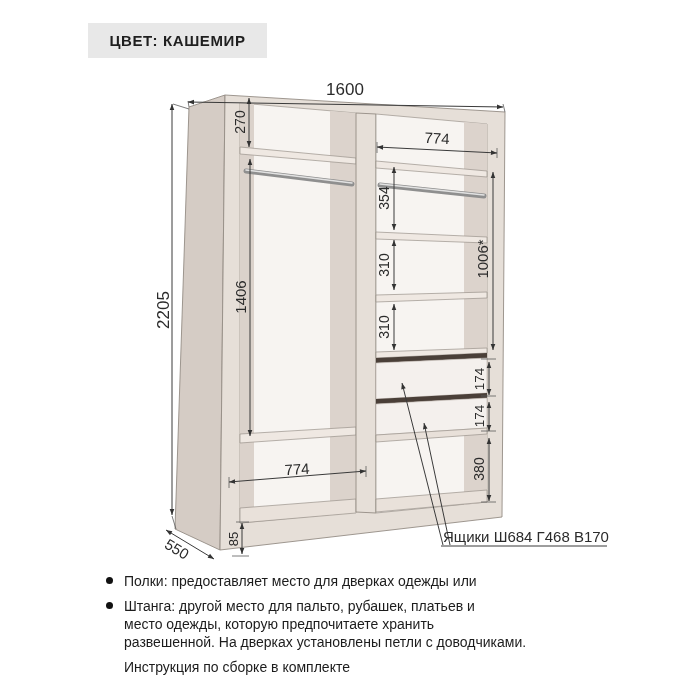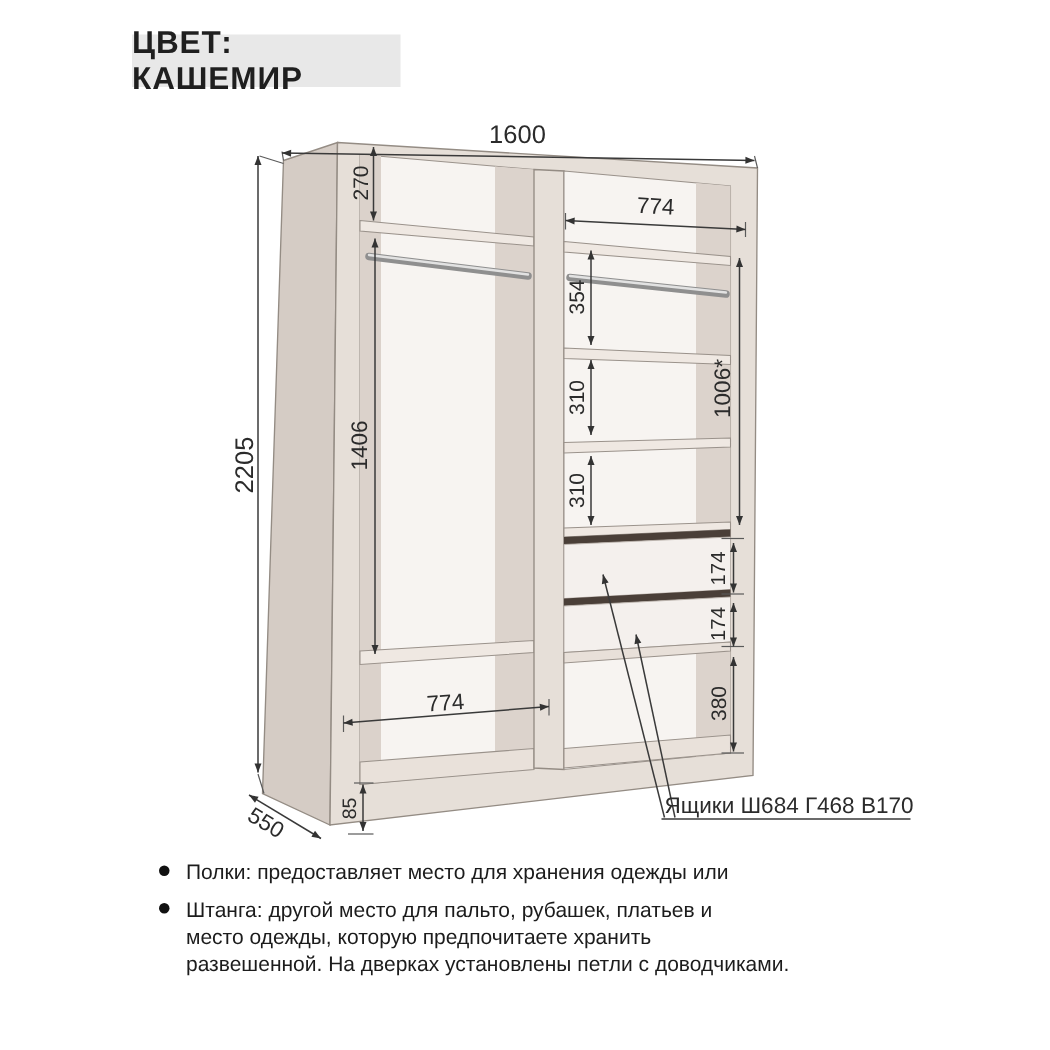--- a/index.html
+++ b/index.html
@@ -1,19 +1,19 @@
 <!DOCTYPE html>
 <html><head>
 <meta charset="utf-8">
 <style>
   html,body{margin:0;padding:0;background:#fff;}
   .stage{position:relative;width:700px;height:700px;background:#ffffff;overflow:hidden;
          font-family:"Liberation Sans",sans-serif;color:#1c1c1c;}
   .title-box{position:absolute;left:88px;top:23px;width:179px;height:35px;background:#e8e8e8;
-             display:flex;align-items:center;justify-content:center;font-size:21px;font-weight:600;
+             display:flex;align-items:center;justify-content:center;font-size:15px;font-weight:600;
              letter-spacing:.6px;color:#1f1f1f;}
   svg{position:absolute;left:0;top:0;}
   svg text{font-family:"Liberation Sans",sans-serif;fill:#2b2b2b;}
   .dim{stroke:#3a3a3a;stroke-width:1;fill:none;}
   .ext{stroke:#5a5a5a;stroke-width:.8;fill:none;}
   .panel{stroke:#948c84;stroke-width:.9;}
   .edge{stroke:#9a928b;stroke-width:.7;}
   .features{position:absolute;left:106px;top:572px;width:530px;font-size:14px;line-height:18px;}
   .feature{position:relative;padding-left:18px;margin-bottom:7px;}
   .feature .dot{position:absolute;left:0;top:5px;width:7px;height:7px;border-radius:50%;background:#111;}
@@ -122,23 +122,27 @@
       <text x="479" y="379" font-size="13.5" text-anchor="middle" dominant-baseline="central" transform="rotate(-90 479 379)">174</text>
       <text x="479" y="416" font-size="13.5" text-anchor="middle" dominant-baseline="central" transform="rotate(-90 479 416)">174</text>
       <text x="479" y="469" font-size="14" text-anchor="middle" dominant-baseline="central" transform="rotate(-90 479 469)">380</text>
       <text x="443" y="542" font-size="15" text-anchor="start">Ящики Ш684 Г468 В170</text>
     </g>
   </svg>
 
   <div class="features">
     <div class="feature">
       <span class="dot"></span>
-      <div>Полки: предоставляет место для хранения одежды или</div>
+      <div>Полки: предоставляет место для дверках одежды или</div>
     </div>
     <div class="feature">
       <span class="dot"></span>
       <div>Штанга: другой место для пальто, рубашек, платьев и</div>
       <div>место одежды, которую предпочитаете хранить</div>
       <div>развешенной. На дверках установлены петли с доводчиками.</div>
     </div>
+    <div class="feature no-bullet">
+
+      <div>Инструкция по сборке в комплекте</div>
+    </div>
   </div>
 
 </div>
 
 </body></html>

